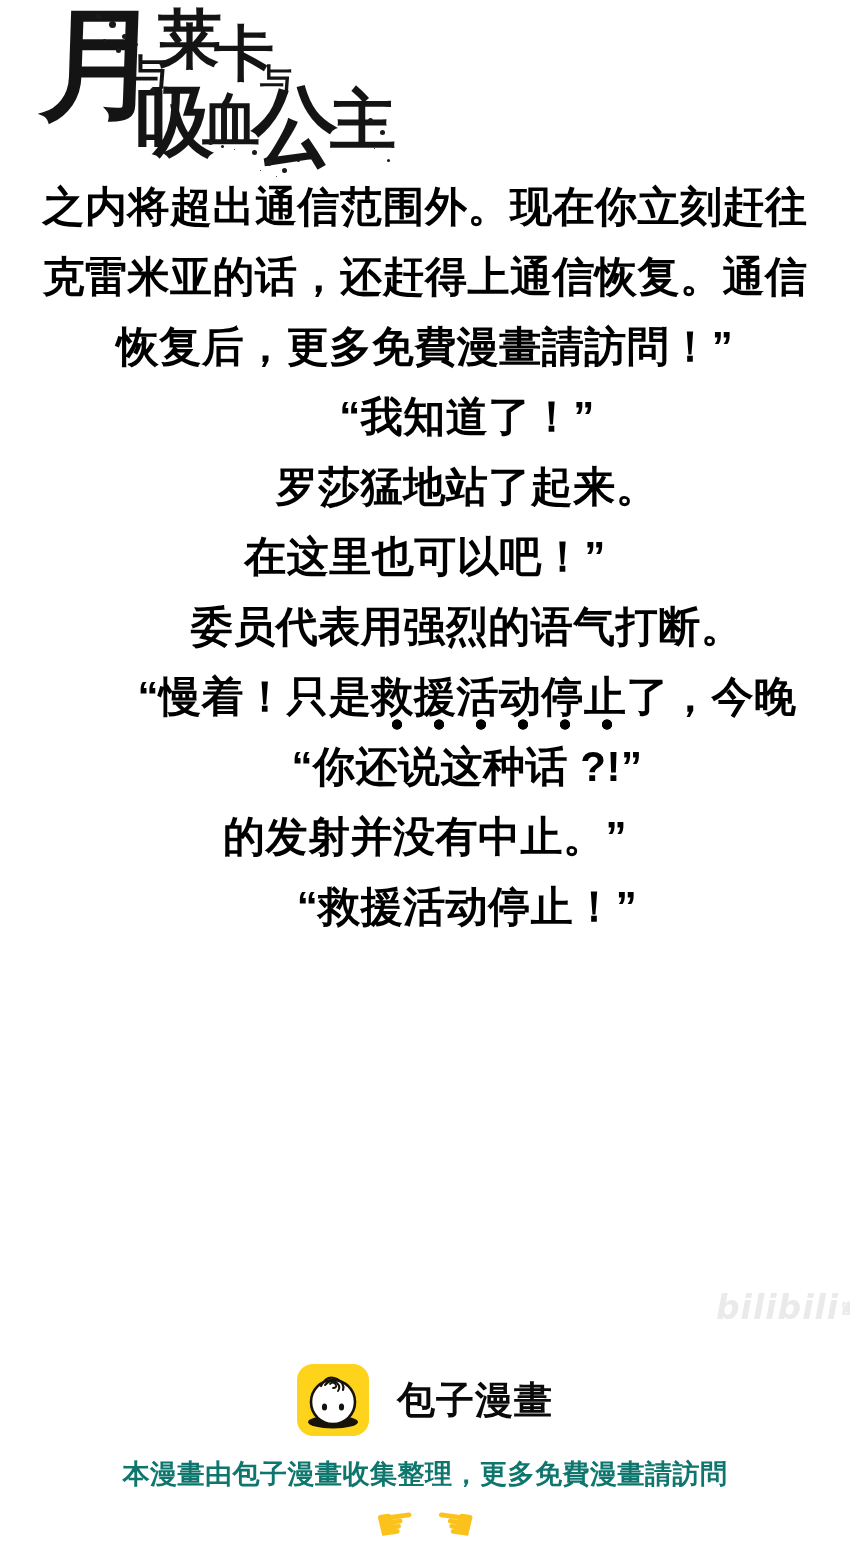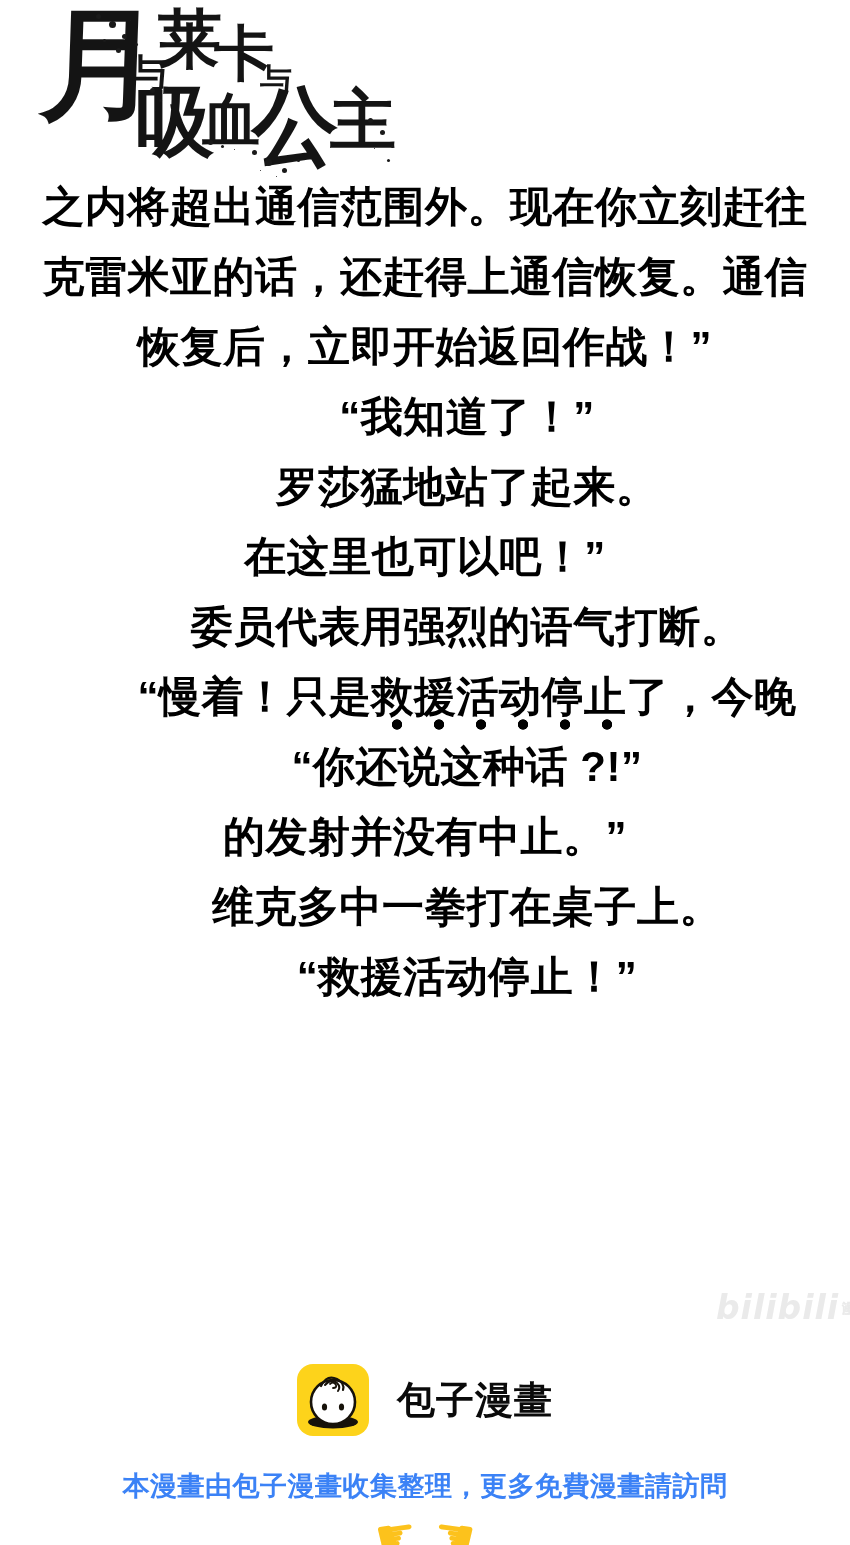--- a/index.html
+++ b/index.html
@@ -45,21 +45,21 @@
   .wm-word{font-family:"DejaVu Sans","Liberation Sans",sans-serif;font-weight:700;font-style:italic;
            font-size:33px;letter-spacing:1px;line-height:44px;}
   .wm-cat{writing-mode:vertical-rl;font-size:14px;font-weight:700;letter-spacing:2px;
           margin-left:3px;margin-top:4px;line-height:14px;}
 
   
   .footer{position:absolute;left:0;top:1360px;width:850px;text-align:center;}
   .brand-row{display:flex;align-items:center;justify-content:center;gap:28px;height:80px;}
   .baozi-icon{width:72px;height:72px;display:block;}
   .brand-name{font-size:38px;font-weight:700;color:#0a0a0a;letter-spacing:1px;}
-  .notice{margin-top:28px;font-size:27px;font-weight:700;color:#3b82f6;letter-spacing:.5px;}
+  .notice{margin-top:16px;font-size:27px;font-weight:700;color:#0f766e;letter-spacing:.5px;}
   .url-row{margin-top:8px;font-size:43px;font-weight:600;color:#0a0a0a;
            display:flex;align-items:center;justify-content:center;gap:18px;}
   .hand{font-family:"DejaVu Sans",sans-serif;color:#fcc21c;font-size:46px;line-height:1;font-style:normal;}
   .hand-left{transform:rotate(-8deg);}
   .hand-right{transform:rotate(8deg);}
   .url-text{letter-spacing:1px;}
 </style>
 </head>
 <body>
 
@@ -78,29 +78,28 @@
     <span class="splat sp-a"></span>
     <span class="splat sp-b"></span>
     <span class="splat sp-c"></span>
     <span class="splat sp-d"></span>
     <span class="splat sp-e"></span>
   </div>
 
   <div class="novel">
       <div class="line">之内将超出通信范围外。现在你立刻赶往</div>
       <div class="line">克雷米亚的话，还赶得上通信恢复。通信</div>
-      <div class="line">恢复后，立即开始返回作战！”</div>
+      <div class="line">恢复后，更多免費漫畫請訪問！”</div>
       <div class="line indent">“我知道了！”</div>
       <div class="line indent">罗莎猛地站了起来。</div>
       <div class="line">在这里也可以吧！”</div>
       <div class="line indent">委员代表用强烈的语气打断。</div>
       <div class="line indent"><span>“慢着！只是</span><span class="emph">救援活动停止</span><span>了，今晚</span></div>
       <div class="line indent">“你还说这种话 ?!”</div>
       <div class="line">的发射并没有中止。”</div>
-      <div class="line indent">维克多中一拳打在桌子上。</div>
       <div class="line indent">“救援活动停止！”</div>
     </div>
 
   <div class="watermark">
     <span class="wm-word">bilibili</span>
     <span class="wm-cat">漫画</span>
   </div>
 
   <div class="footer">
     <div class="brand-row">

